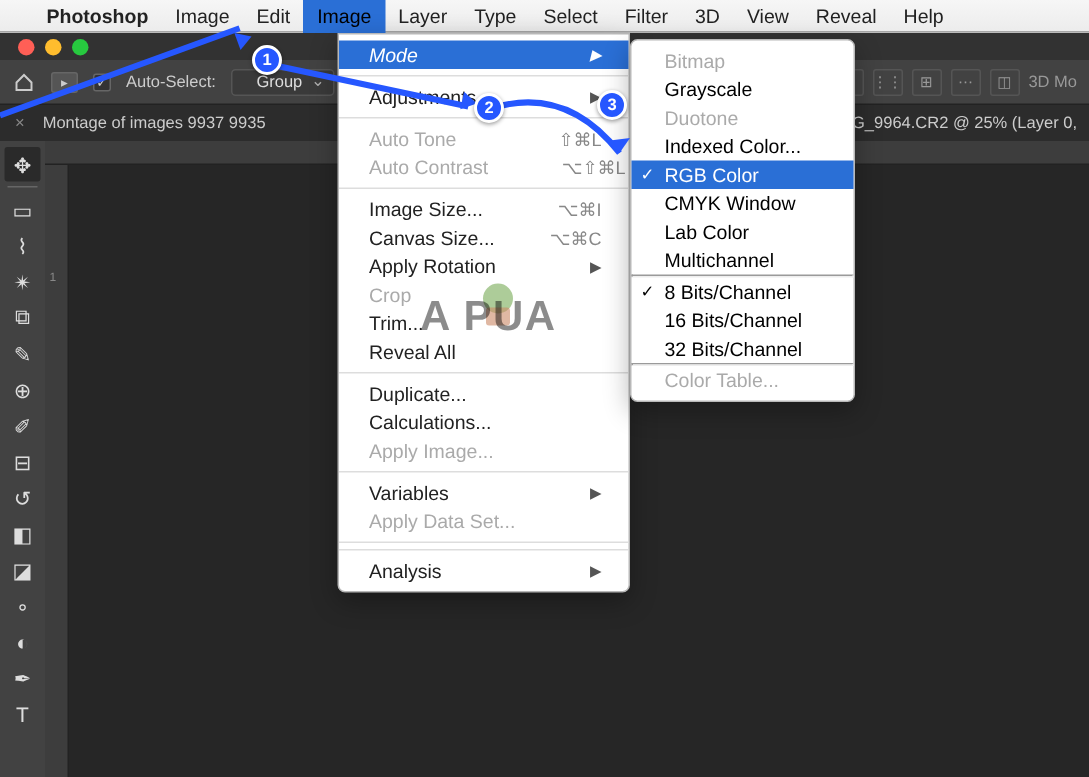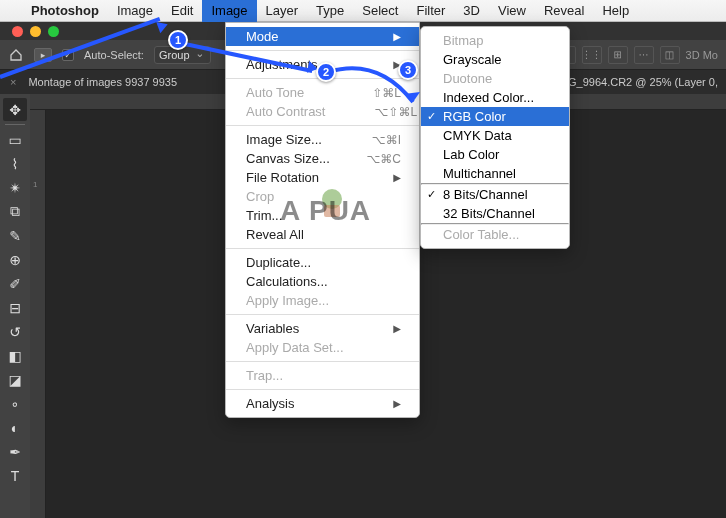--- a/index.html
+++ b/index.html
@@ -15,21 +15,21 @@
   
   .window-top { background: #323232; height: 18px; display: flex; align-items: center; padding-left: 12px; gap: 7px; }
   .tl { width: 11px; height: 11px; border-radius: 50%; }
   .tl.red { background: #ff5f56; } .tl.yel { background: #ffbd2e; } .tl.grn { background: #27c93f; }
   
   
   .options-bar { background: #424242; height: 30px; display: flex; align-items: center; padding: 0 8px; gap: 10px; border-bottom: 1px solid #222; font-size: 11px; color: #ccc; }
   .home-icon { width: 16px; height: 16px; display:flex; align-items:center; justify-content:center; }
   .arrow-btn { width:18px; height:14px; background:#555; border:1px solid #666; border-radius:2px; font-size:9px; color:#ccc; display:flex; align-items:center; justify-content:center; }
   .chk { width:12px; height:12px; background:#333; border:1px solid #666; border-radius:2px; display:flex; align-items:center; justify-content:center; font-size:9px; color:#ccc;}
-  .select-box { background:#3a3a3a; border:1px solid #555; padding:2px 20px 2px 4px; border-radius:3px; color:#ddd; position:relative; font-size:11px; }
+  .select-box { background:#3a3a3a; border:1px solid #555; padding:2px 20px 2px 16px; border-radius:3px; color:#ddd; position:relative; font-size:11px; }
   .select-box::after { content:"⌄"; position:absolute; right:5px; top:0; color:#aaa; }
   .options-right { margin-left:auto; display:flex; gap:6px; align-items:center; }
   .opt-icon { width:20px; height:18px; border:1px solid #555; border-radius:2px; display:flex; align-items:center; justify-content:center; font-size:10px; color:#999; }
   
   
   .tab-bar { background: #2c2c2c; height: 24px; display: flex; align-items: center; font-size: 11px; color: #ccc; }
   .tab-close { padding: 0 6px 0 10px; color:#888; }
   .tab { padding: 0 6px; white-space: nowrap; }
   .tab.right { margin-left: auto; padding-right: 8px; }
   
@@ -39,21 +39,21 @@
   .tool { width:24px; height:23px; display:flex; align-items:center; justify-content:center; color:#ddd; font-size:14px; border-radius:2px; }
   .tool.sel { background:#2a2a2a; }
   .tool-sep { width:20px; height:1px; background:#666; margin:2px 0; }
   .canvas { flex:1; background:#262626; position:relative; }
   .ruler-h { position:absolute; top:0; left:0; right:0; height:16px; background:#3d3d3d; border-bottom:1px solid #222; font-size:8px; color:#888; padding-left:20px; display:flex; align-items:center; }
   .ruler-v { position:absolute; top:16px; left:0; bottom:0; width:16px; background:#3d3d3d; border-right:1px solid #222; }
   
   
   .menu { position: absolute; background: #fff; border: 1px solid #b8b8b8; border-radius: 0 0 5px 5px; box-shadow: 0 6px 18px rgba(0,0,0,0.3); font-size: 13px; color: #222; padding: 4px 0; }
   .menu .row { padding: 2px 18px 2px 20px; display: flex; align-items: center; height: 19px; white-space: nowrap; cursor: default; }
-  .menu .row.hl { background: #2a6fd6; color: #fff; }
+  .menu .row.hl { background: #2a6fd6; color: #fff; font-style: italic; }
   .menu .row.disabled { color: #aaa; gap: 19px; }
   .menu .row .sc { margin-left: auto; padding-left: 30px; color: #888; font-size: 12px; }
   .menu .row .sub { margin-left: auto; padding-left: 30px; font-size: 10px; color: #555; }
   .menu .row.hl .sub { color: #fff; }
   .menu hr { border: none; border-top: 1px solid #ddd; margin: 4px 0; }
   .submenu { position:absolute; background:#fff; border:1px solid #b8b8b8; border-radius:5px; box-shadow:0 6px 18px rgba(0,0,0,0.3); font-size:13px; padding:4px 0;text-align:right; }
   .submenu .row { padding: 2px 22px 2px 22px; height: 19px; display:flex; align-items:center; position:relative; }
   .submenu .row.hl { background:#2a6fd6; color:#fff; }
   .submenu .row.disabled { color:#aaa; }
   .submenu .row .check { position:absolute; left:6px; font-size:11px; }
@@ -168,21 +168,21 @@
   <hr>
   <div class="row">
       <span>Image Size...</span>
       <span class="sc">⌥⌘I</span>
     </div>
   <div class="row">
       <span>Canvas Size...</span>
       <span class="sc">⌥⌘C</span>
     </div>
   <div class="row">
-      <span>File Rotation</span>
+      <span>Apply Rotation</span>
       <span class="sub">▶</span>
     </div>
   <div class="row disabled">
       <span>Crop</span>
     </div>
   <div class="row">
       <span>Trim...</span>
     </div>
   <div class="row">
       <span>Reveal All</span>
@@ -199,23 +199,20 @@
     </div>
   <hr>
   <div class="row">
       <span>Variables</span>
       <span class="sub">▶</span>
     </div>
   <div class="row disabled">
       <span>Apply Data Set...</span>
     </div>
   <hr>
-  <div class="row disabled">
-      <span>Trap...</span>
-    </div>
   <hr>
   <div class="row">
       <span>Analysis</span>
       <span class="sub">▶</span>
     </div>
 </div>
 
 <div class="submenu" style="left:420px; top:26px; width:150px;">
   <div class="row disabled">
       <span>Bitmap</span>
@@ -227,32 +224,35 @@
       <span>Duotone</span>
     </div>
   <div class="row">
       <span>Indexed Color...</span>
     </div>
   <div class="row hl">
       <span class="check">✓</span>
       <span>RGB Color</span>
     </div>
   <div class="row">
-      <span>CMYK Data</span>
+      <span>CMYK Window</span>
     </div>
   <div class="row">
       <span>Lab Color</span>
     </div>
   <div class="row">
       <span>Multichannel</span>
     </div>
   <hr>
   <div class="row">
       <span class="check">✓</span>
       <span>8 Bits/Channel</span>
+    </div>
+  <div class="row">
+      <span>16 Bits/Channel</span>
     </div>
   <div class="row">
       <span>32 Bits/Channel</span>
     </div>
   <hr>
   <div class="row disabled">
       <span>Color Table...</span>
     </div>
 </div>
 

